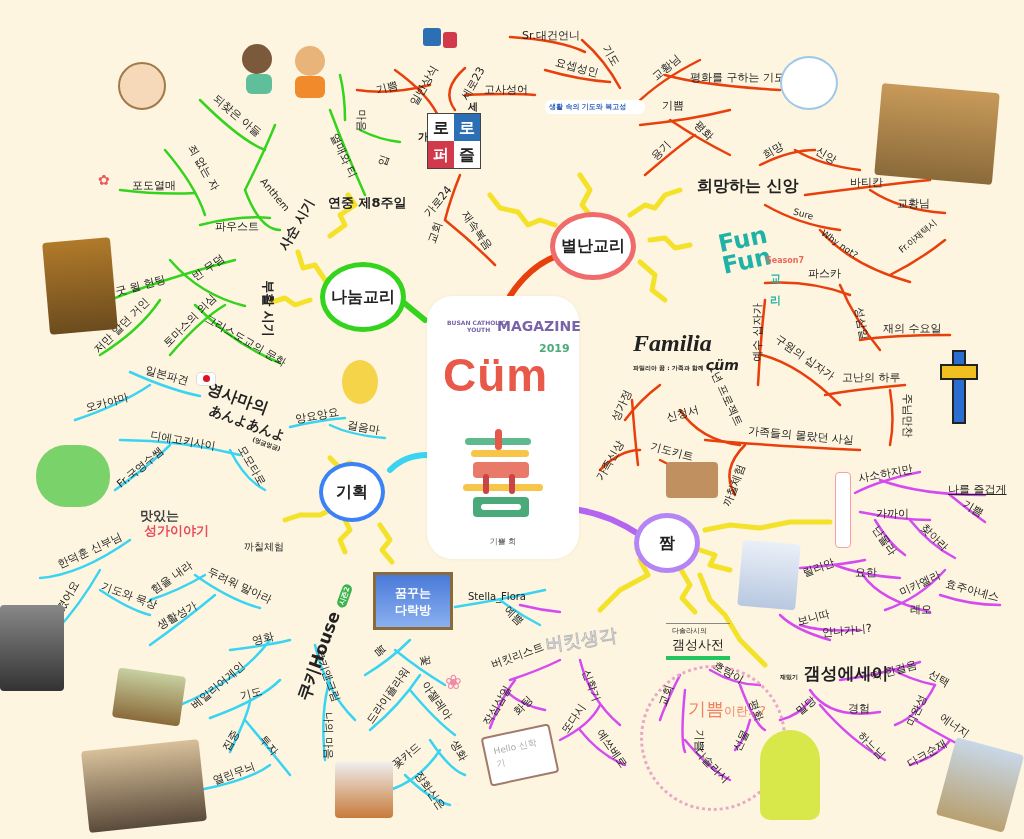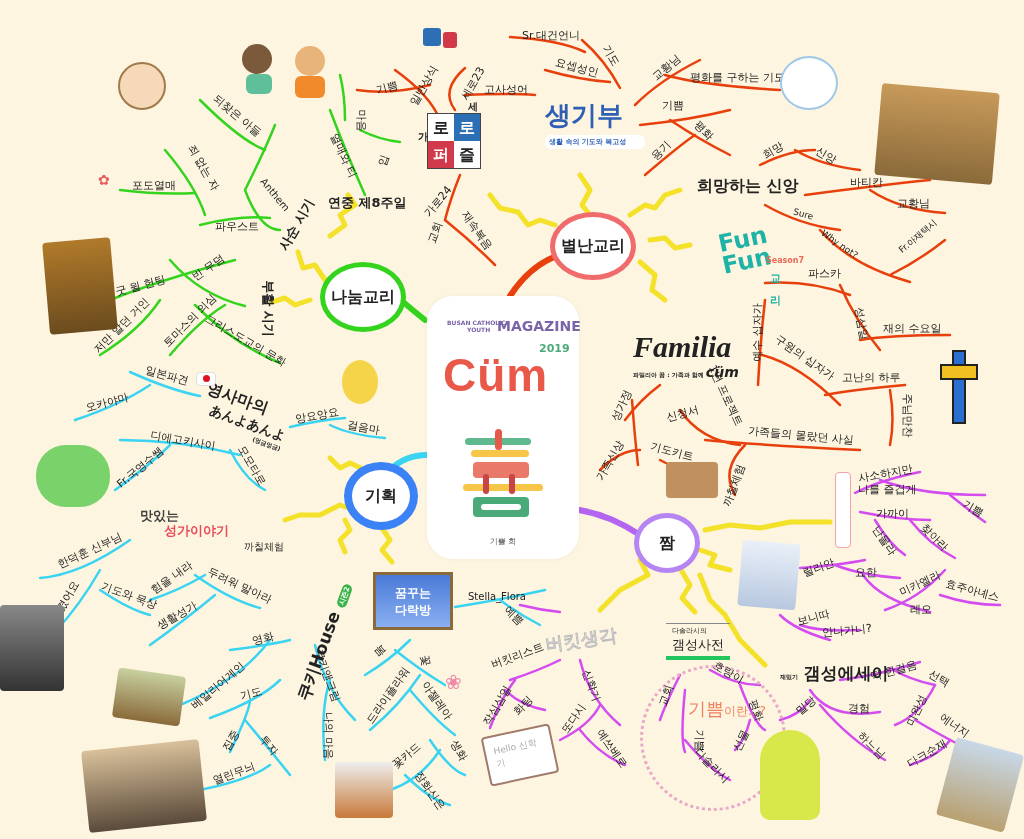--- a/index.html
+++ b/index.html
@@ -198,21 +198,21 @@
 
   <div class="caption">기쁠 희</div>
 </div>
 
 <div class="hub" style="left:320px;top:262px;width:76px;height:60px;border:5px solid #34d41e;">
   <span>나눔교리</span>
 </div>
 <div class="hub" style="left:550px;top:212px;width:76px;height:58px;border:5px solid #f06b6b;">
   <span>별난교리</span>
 </div>
-<div class="hub" style="left:344px;top:462px;width:58px;height:52px;border:8px solid #3b82f6;">
+<div class="hub" style="left:319px;top:462px;width:58px;height:52px;border:4px solid #3b82f6;">
   <span>기획</span>
 </div>
 <div class="hub" style="left:634px;top:513px;width:56px;height:50px;border:5px solid #b685f4;">
   <span>짬</span>
 </div>
 
 <div class="t b" style="left:268px;top:218px;transform:rotate(-60deg);">사순 시기</div>
 <div class="t" style="left:255px;top:190px;transform:rotate(50deg);font-size:10px;">Anthem</div>
 <div class="t" style="left:208px;top:110px;transform:rotate(40deg);">되찾은 아들</div>
 <div class="t" style="left:178px;top:162px;transform:rotate(60deg);">죄 없는 자</div>
@@ -251,21 +251,20 @@
 <div class="t" style="left:468px;top:102px;font-weight:bold;font-size:10px;">세</div>
 <div class="t" style="left:376px;top:82px;transform:rotate(-15deg);">기쁨</div>
 <div class="t" style="left:402px;top:80px;transform:rotate(-60deg);">일반상식</div>
 <div class="t" style="left:455px;top:78px;transform:rotate(-60deg);">세로23</div>
 <div class="t" style="left:484px;top:84px;">고사성어</div>
 <div class="t" style="left:420px;top:196px;transform:rotate(-50deg);">가로24</div>
 <div class="t" style="left:424px;top:227px;transform:rotate(-70deg);">교회</div>
 <div class="t" style="left:455px;top:225px;transform:rotate(55deg);">재속복음</div>
 
 <div class="logo" style="left:545px;top:98px;width:100px;">
-  <div style="font-size:26px;color:#2d5fb5;">생기부</div>
   <div style="font-size:7px;color:#2d5fb5;background:#fff;border-radius:6px;padding:2px 4px;margin-top:2px;">생활 속의 기도와 복고성</div>
 </div>
 <div class="t" style="left:522px;top:30px;">Sr.대건언니</div>
 <div class="t" style="left:600px;top:50px;transform:rotate(60deg);">기도</div>
 <div class="t" style="left:555px;top:62px;transform:rotate(15deg);">요셉성인</div>
 <div class="t" style="left:650px;top:62px;transform:rotate(-40deg);">교황님</div>
 <div class="t" style="left:690px;top:72px;">평화를 구하는 기도</div>
 <div class="t" style="left:662px;top:100px;">기쁨</div>
 <div class="t" style="left:693px;top:125px;transform:rotate(45deg);">평화</div>
 <div class="t" style="left:650px;top:145px;transform:rotate(-45deg);">용기</div>
@@ -287,21 +286,21 @@
 </div>
 <div class="t" style="left:808px;top:268px;">파스카</div>
 <div class="t" style="left:883px;top:323px;">재의 수요일</div>
 <div class="t" style="left:845px;top:318px;transform:rotate(80deg);">성삼일</div>
 <div class="t" style="left:728px;top:327px;transform:rotate(-90deg);">예수 십자가</div>
 <div class="t" style="left:770px;top:352px;transform:rotate(35deg);">구원의 십자가</div>
 <div class="t" style="left:842px;top:372px;">고난의 하루</div>
 <div class="t" style="left:885px;top:410px;transform:rotate(90deg);">주님만찬</div>
 
 <div class="logo" style="left:633px;top:330px;">
-  <div style="font-size:30px;font-style:italic;font-family:'Liberation Serif',serif;">Familia</div>
+  <div style="font-size:24px;font-style:italic;font-family:'Liberation Serif',serif;">Familia</div>
   <div style="font-size:6px;">
     <span>파밀리아 꿈 : 가족과 함께</span>
     <span style="font-size:14px;font-style:italic;">cüm</span>
   </div>
 </div>
 <div class="t" style="left:605px;top:400px;transform:rotate(-65deg);">성가정</div>
 <div class="t" style="left:588px;top:455px;transform:rotate(-60deg);">가족신상</div>
 <div class="t" style="left:666px;top:408px;transform:rotate(-15deg);">신청서</div>
 <div class="t" style="left:650px;top:446px;transform:rotate(15deg);">기도키트</div>
 <div class="t" style="left:693px;top:390px;transform:rotate(65deg);">1년 프로젝트</div>
@@ -328,21 +327,21 @@
 <div class="t" style="left:145px;top:370px;transform:rotate(15deg);">일본파견</div>
 <div class="t" style="left:85px;top:397px;transform:rotate(-15deg);">오카야마</div>
 <div class="t" style="left:150px;top:435px;transform:rotate(10deg);">디에고키사이</div>
 <div class="t" style="left:112px;top:462px;transform:rotate(-40deg);">Fr.국영수쌤</div>
 <div class="t" style="left:230px;top:460px;transform:rotate(60deg);">모모타로</div>
 <div class="t" style="left:295px;top:410px;transform:rotate(-10deg);">앙요앙요</div>
 <div class="t" style="left:347px;top:422px;transform:rotate(10deg);">걸음마</div>
 
 <div class="logo" style="left:140px;top:508px;color:#e84a5a;font-size:13px;line-height:15px;">
   <div style="color:#404040;">맛있는</div>
-  <div style="margin-left:24px;">성가이야기</div>
+  <div style="margin-left:4px;">성가이야기</div>
 </div>
 <div class="t" style="left:244px;top:542px;font-size:10px;">까칠체험</div>
 <div class="t" style="left:55px;top:545px;transform:rotate(-25deg);">한덕훈 신부님</div>
 <div class="t" style="left:35px;top:600px;transform:rotate(-60deg);">잘생겼어요</div>
 <div class="t" style="left:100px;top:590px;transform:rotate(20deg);">기도와 묵상</div>
 <div class="t" style="left:148px;top:572px;transform:rotate(-35deg);">힘을 내라</div>
 <div class="t" style="left:205px;top:580px;transform:rotate(25deg);">두려워 말아라</div>
 <div class="t" style="left:155px;top:610px;transform:rotate(-30deg);">생활성가</div>
 
 <div class="logo" style="left:262px;top:630px;transform:rotate(-70deg);font-size:17px;">
@@ -378,21 +377,21 @@
 <div class="img" style="left:36px;top:445px;width:74px;height:62px;border-radius:30px;background:#7ad26a;"></div>
 <div class="img" style="left:342px;top:360px;width:36px;height:44px;border-radius:50%;background:#f6d44a;"></div>
 <div class="img" style="left:0;top:605px;width:64px;height:86px;background:linear-gradient(#888,#333);"></div>
 <div class="img" style="left:115px;top:672px;width:68px;height:50px;background:linear-gradient(#c8d0a0,#8a6a3a);transform:rotate(8deg);"></div>
 <div class="img" style="left:85px;top:745px;width:118px;height:82px;background:linear-gradient(#d8c09a,#5a4a3a);transform:rotate(-6deg);"></div>
 <div class="img" style="left:335px;top:762px;width:58px;height:56px;background:linear-gradient(#eee,#c87a3a);"></div>
 <div class="img" style="left:445px;top:670px;width:24px;height:30px;color:#f08aa8;font-size:20px;">❀</div>
 
 <div class="img" style="left:835px;top:472px;width:14px;height:74px;background:#fff;border:1px solid #f4a0a8;"></div>
 <div class="t" style="left:858px;top:468px;transform:rotate(-10deg);">사소하지만</div>
-<div class="t" style="left:858px;top:484px;">나를 즐겁게</div>
+<div class="t" style="left:948px;top:484px;text-decoration:underline;">나를 즐겁게</div>
 <div class="t" style="left:962px;top:503px;transform:rotate(30deg);">기쁨</div>
 <div class="t" style="left:876px;top:508px;">가까이</div>
 <div class="t" style="left:868px;top:535px;transform:rotate(55deg);">난몰라</div>
 <div class="t" style="left:918px;top:532px;transform:rotate(45deg);">찾아라</div>
 
 <div class="img" style="left:740px;top:542px;width:58px;height:66px;background:linear-gradient(#eaf0f8,#b8c8e0);transform:rotate(5deg);"></div>
 <div class="t" style="left:802px;top:562px;transform:rotate(-20deg);">릴리안</div>
 <div class="t" style="left:855px;top:567px;">요한</div>
 <div class="t" style="left:898px;top:578px;transform:rotate(-25deg);">미카엘라</div>
 <div class="t" style="left:945px;top:585px;transform:rotate(15deg);">효주아녜스</div>

